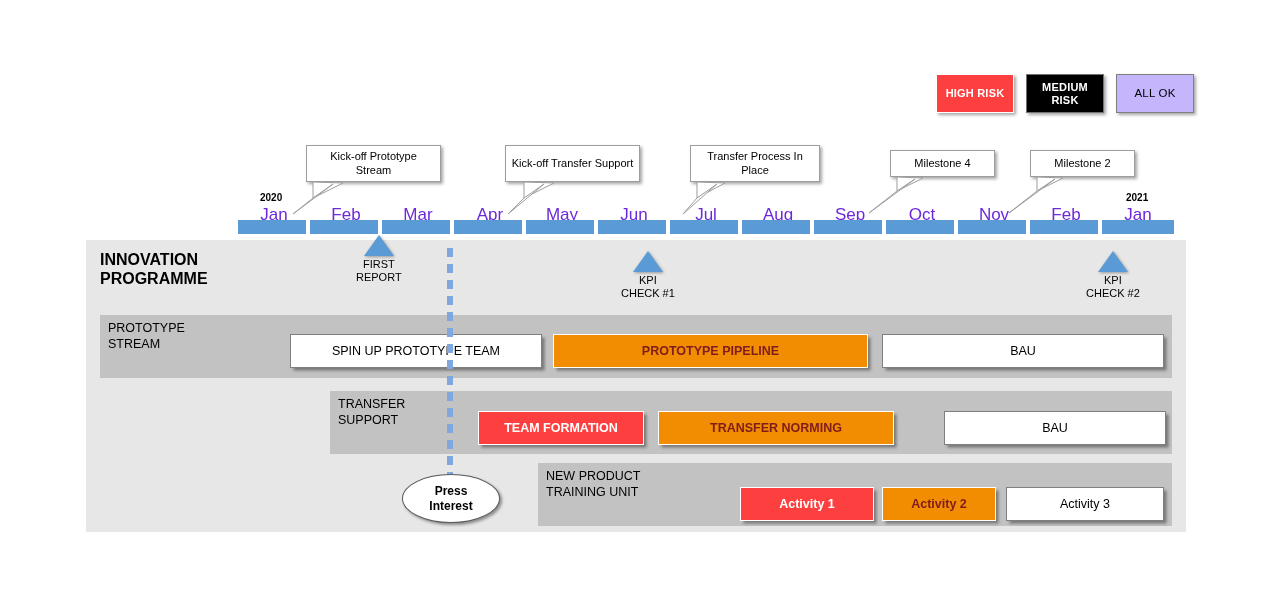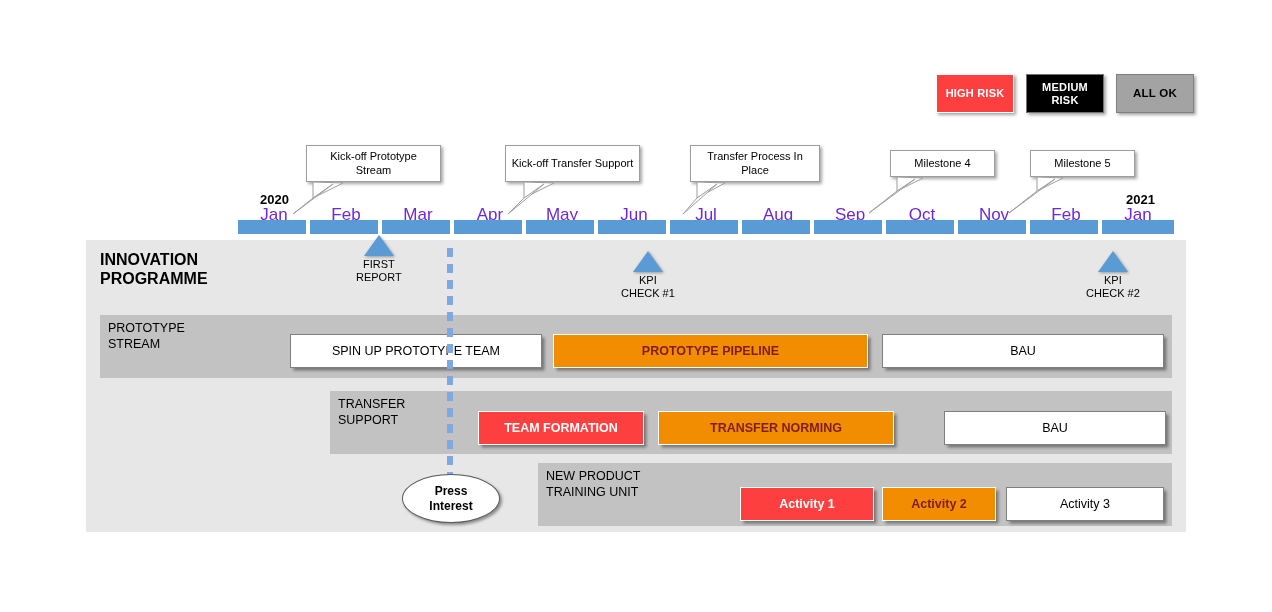--- a/index.html
+++ b/index.html
@@ -19,38 +19,38 @@
     width:78px;height:39px;
     display:flex;align-items:center;justify-content:center;
     text-align:center;
     font-size:11px;font-weight:bold;letter-spacing:.2px;
     line-height:1.15;
     box-sizing:border-box;
     box-shadow:2px 2px 3px rgba(0,0,0,.35);
   }
   .chip-high{background:#FD3F3F;color:#ffffff;border:1px solid #ffffff;}
   .chip-med{background:#000000;color:#ffffff;border:1px solid #737373;}
-  .chip-ok{background:#a3a3a3;color:#000000;border:1.5px solid #7f7f7f;font-weight:bold;font-size:11.5px;}
+  .chip-ok{background:#c4b5fd;color:#000000;border:1.5px solid #7f7f7f;font-weight:normal;font-size:11.5px;}
 
   
   .callout{
     position:absolute;
     background:#ffffff;
     border:1px solid #9d9d9d;
     box-shadow:2px 2px 3px rgba(0,0,0,.35);
     font-size:11px;color:#000;
     display:flex;align-items:center;justify-content:center;
     text-align:center;line-height:1.22;
     box-sizing:border-box;
     padding:2px 4px;
   }
   .callout .tail{position:absolute;left:0;top:0;overflow:visible;pointer-events:none;}
 
   
-  .year{position:absolute;font-size:13px;font-weight:bold;color:#000;}
+  .year{position:absolute;font-size:10px;font-weight:bold;color:#000;}
   .month-label{position:absolute;font-size:17px;color:#6d28d9;text-align:center;}
   .month-cell{position:absolute;height:14px;background:#5B9BD5;top:220px;}
 
   
   .outer-band{position:absolute;left:86px;top:240px;width:1100px;height:292px;background:#E7E7E7;}
   .lane{position:absolute;background:#C2C2C2;}
   .lane-title{position:absolute;font-size:12.5px;color:#000;line-height:1.3;white-space:pre-line;}
   .prog-title{position:absolute;font-size:16px;font-weight:bold;color:#000;line-height:1.2;white-space:pre-line;}
 
   
@@ -144,21 +144,21 @@
       <polygon points="6,40 -22,62 24,28" fill="#ffffff" stroke="#9d9d9d" stroke-width="1"></polygon>
     </svg>
     <span>Milestone 4</span>
   </div>
 
   <div class="callout" style="left:1030px;top:150px;width:105px;height:27px;">
     <svg class="tail" width="160" height="80">
       <polygon points="6,26 6,40 32,27" fill="#ffffff" stroke="#9d9d9d" stroke-width="1"></polygon>
       <polygon points="6,40 -22,62 24,28" fill="#ffffff" stroke="#9d9d9d" stroke-width="1"></polygon>
     </svg>
-    <span>Milestone 5</span>
+    <span>Milestone 2</span>
   </div>
 
   <div class="year" style="left:260px;top:192px;">2020</div>
   <div class="year" style="left:1126px;top:192px;">2021</div>
 
   <div>
     <div class="month-label" style="left:238px;top:205px;width:72px;">Jan</div>
     <div class="month-label" style="left:310px;top:205px;width:72px;">Feb</div>
     <div class="month-label" style="left:382px;top:205px;width:72px;">Mar</div>
     <div class="month-label" style="left:454px;top:205px;width:72px;">Apr</div>

